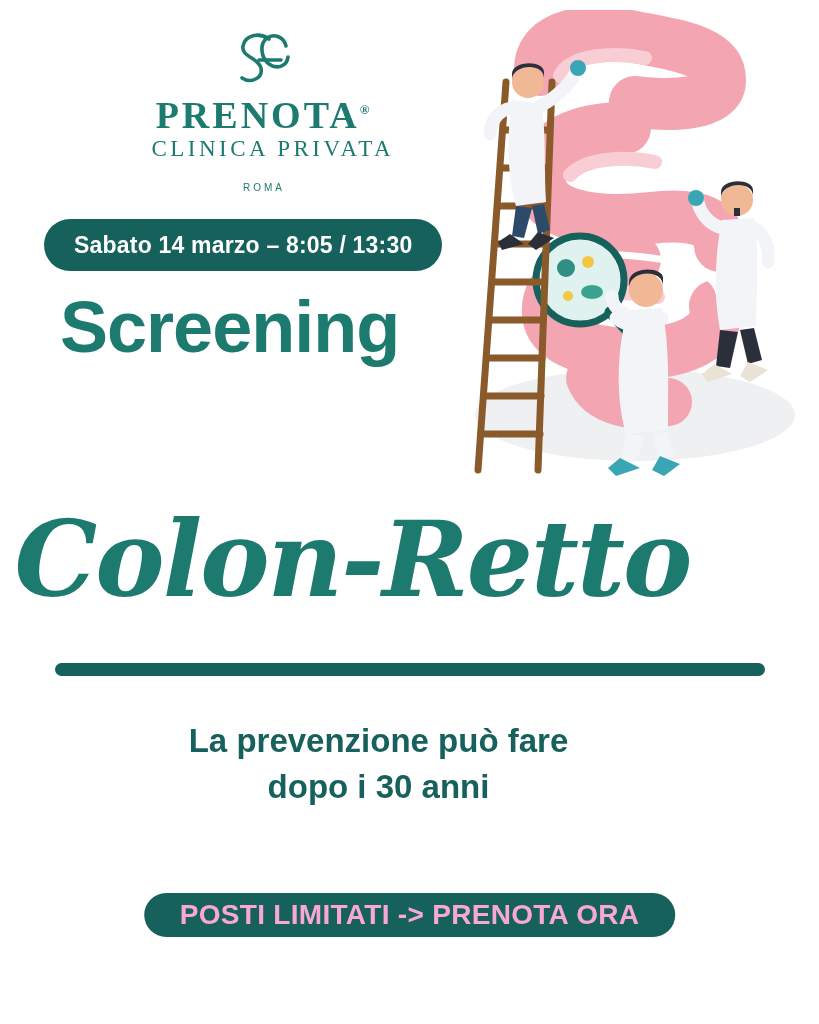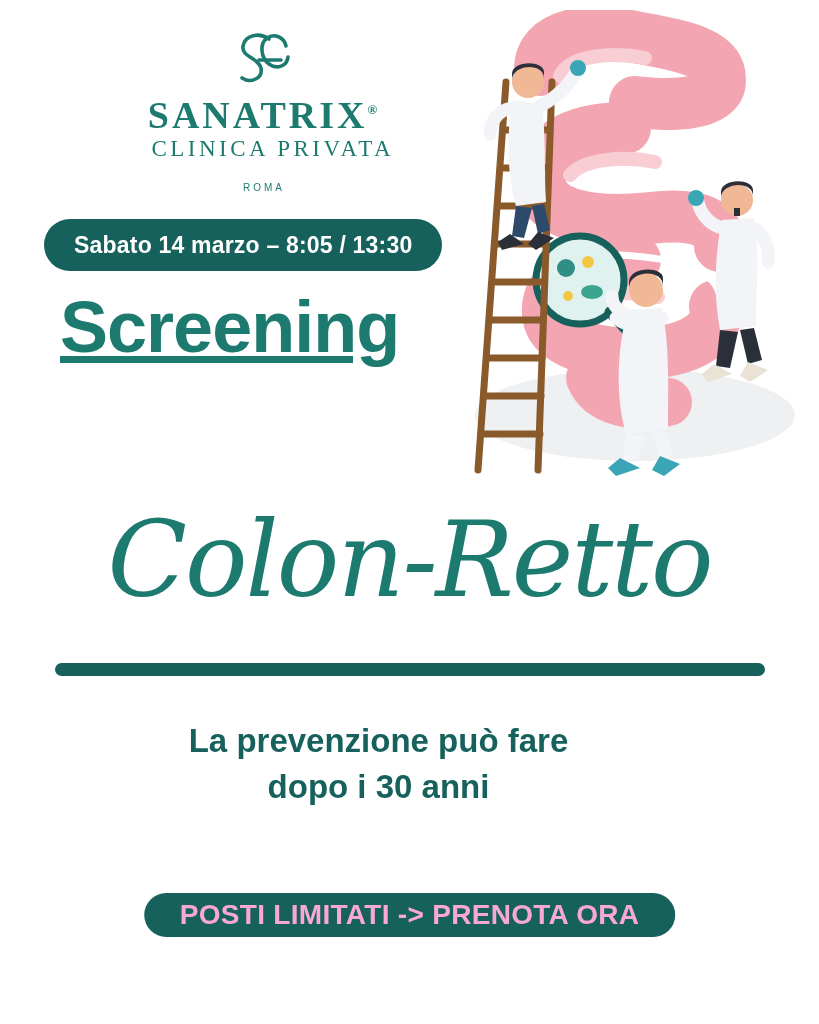--- a/index.html
+++ b/index.html
@@ -88,33 +88,32 @@
   .headline {
     position: absolute;
     left: 60px;
     top: 292px;
     font-size: 72px;
     font-weight: 800;
     line-height: 0.98;
     color: #1c7a6f;
     letter-spacing: -1px;
   }
-  .headline .l2 { display: block; text-decoration: underline; }
+  .headline .l2 { display: block; }
 
   
   .script-title {
     position: absolute;
     left: 50%;
     transform: translateX(-50%);
     top: 508px;
     width: 790px;
-    text-align: center;
     font-family: "DejaVu Serif", serif;
     font-style: italic;
-    font-weight: 400;
+    font-weight: 700;
     font-size: 104px;
     color: #1c7a6f;
     line-height: 1;
     letter-spacing: -2px;
     white-space: nowrap;
   }
 
   
   .divider {
     position: absolute;
@@ -182,21 +181,21 @@
     <div class="logo-monogram">
       <svg width="70" height="62" viewBox="0 0 70 62" xmlns="http://www.w3.org/2000/svg">
         <g fill="none" stroke="#1c7a6f" stroke-width="3.6" stroke-linecap="round">
           <path d="M40 9 C30 2, 16 5, 14 16 C12 27, 30 28, 32 38 C34 48, 22 54, 13 48"></path>
           <path d="M57 16 C55 7, 45 3, 38 8 C30 14, 32 28, 40 34 C48 40, 58 36, 59 27"></path>
           <path d="M30 30 L52 30"></path>
         </g>
       </svg>
     </div>
     <div class="logo-name">
-      <span>SANATRIX</span><span class="logo-reg">®</span>
+      <span>PRENOTA</span><span class="logo-reg">®</span>
     </div>
     <div class="logo-sub">CLINICA PRIVATA</div>
     <div class="logo-city">ROMA</div>
   </div>
 
   <div class="illustration">
     <svg width="399" height="500" viewBox="0 0 399 500" xmlns="http://www.w3.org/2000/svg">
 
       <ellipse cx="215" cy="405" rx="160" ry="46" fill="#eef0f2"></ellipse>
 

